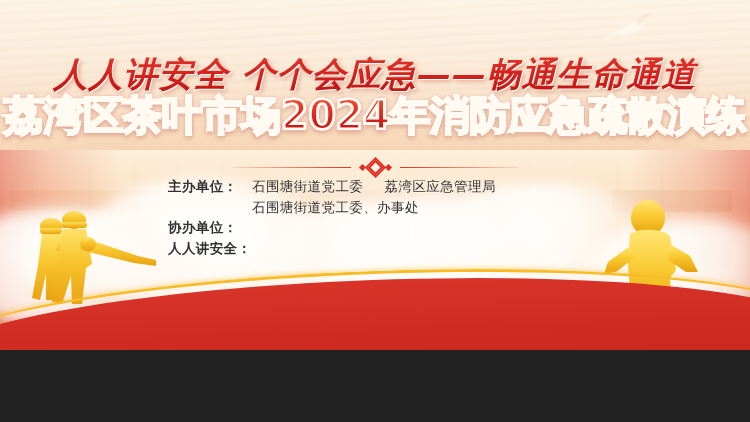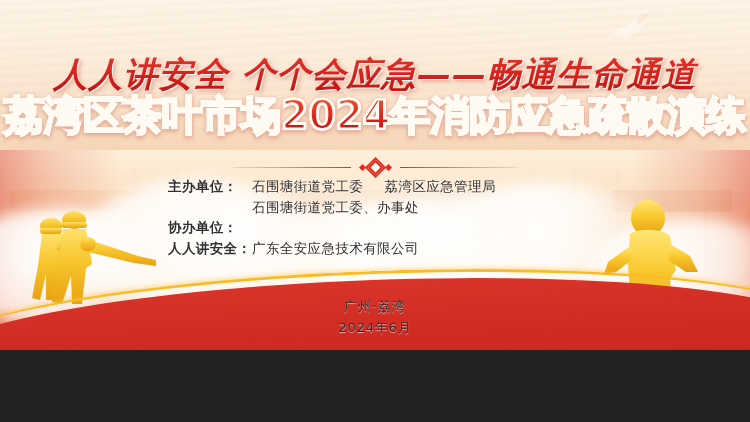--- a/index.html
+++ b/index.html
@@ -485,24 +485,19 @@
         <span class="org-value">石围塘街道党工委、办事处</span>
       </div>
 
 
       <div class="org-row">
         <span class="org-label">协办单位：</span>
       </div>
 
       <div class="org-row">
         <span class="org-label">人人讲安全：</span>
-        <span class="org-value">广东全安应急技术有限公司</span>
       </div>
 
     </div>
   </div>
 
-  <div class="footer">
-    <div>广州·荔湾</div>
-    <div class="date">2024年6月</div>
-  </div>
 
 </div>
 
 </body></html>

